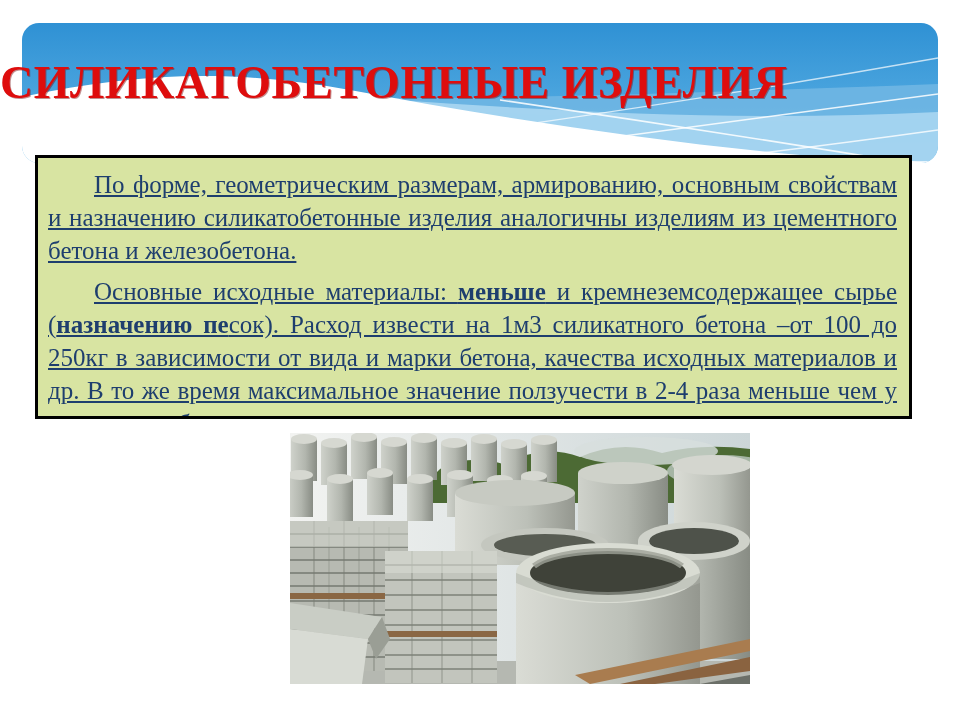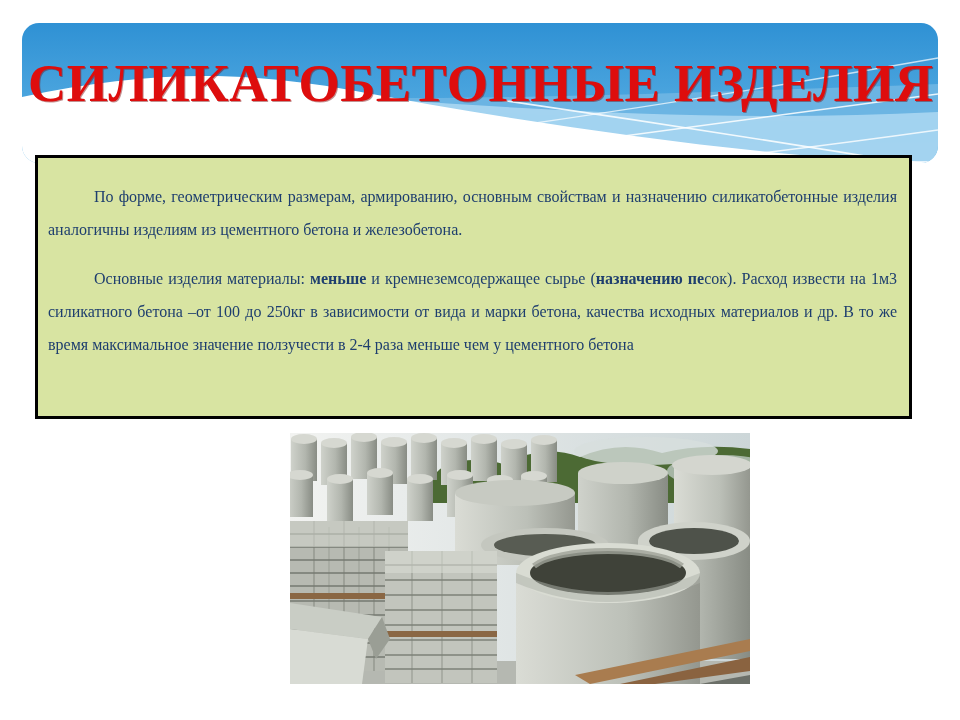--- a/index.html
+++ b/index.html
@@ -4,36 +4,36 @@
 <style>
   html,body{margin:0;padding:0;background:#ffffff;}
   #slide{
     position:relative;width:960px;height:720px;background:#ffffff;
     overflow:hidden;font-family:"Liberation Serif",serif;
   }
   
   #banner-svg{position:absolute;left:0;top:0;}
   #slide-title{
     position:absolute;left:0;top:60px;width:762px;text-align:center;
-    font-family:"Liberation Serif",serif;font-weight:bold;font-size:53px;
+    font-family:"Liberation Serif",serif;font-weight:bold;font-size:46px;
     line-height:46px;color:var(--title-red,#DE0D0D);
     text-shadow:1px 1px 0 rgba(120,10,10,.45);
-    letter-spacing:.5px;white-space:nowrap;padding-left:28px;
+    letter-spacing:.5px;white-space:nowrap;
   }
   
   #content-box{
     position:absolute;left:35px;top:155px;width:877px;height:264px;
     box-sizing:border-box;border:3px solid var(--box-border,#000);
     background:var(--box-bg,#D8E4A2);
     padding:6px 12px 0 10px;overflow:hidden;
   }
   #content-box p{
-    margin:16px 0 8px 0;
-    font-size:16px;line-height:33px;color:var(--body-navy,#1E3E6E);
-    text-align:justify;text-indent:46px;
+    margin:4px 0 8px 0;
+    font-size:25px;line-height:33px;color:var(--body-navy,#1E3E6E);
+    text-align:justify;text-indent:46px;text-decoration:underline;
   }
   #content-box p b{font-weight:bold;}
   
   #photo{position:absolute;left:290px;top:433px;width:460px;height:251px;}
 </style>
 </head>
 <body>
 
 <div id="slide">
 
@@ -60,21 +60,21 @@
       <path d="M430,162 Q690,128 938,94" fill="none" stroke="#ffffff" stroke-width="1.6" opacity="0.85"></path>
       <path d="M600,172 Q780,152 938,130" fill="none" stroke="#ffffff" stroke-width="1.4" opacity="0.8"></path>
       <path d="M240,163 Q600,118 938,58" fill="none" stroke="#ffffff" stroke-width="1.4" opacity="0.7"></path>
     </g>
   </svg>
 
   <div id="slide-title">СИЛИКАТОБЕТОННЫЕ ИЗДЕЛИЯ</div>
 
   <div id="content-box">
     <p>По форме,  геометрическим размерам, армированию, основным свойствам и назначению силикатобетонные изделия аналогичны изделиям из  цементного бетона и железобетона.</p>
-    <p><span>Основные изделия материалы: </span><b>меньше</b><span> и кремнеземсодержащее сырье (</span><b>назначению пе</b><span>сок). Расход извести на 1м3  силикатного бетона –от 100 до 250кг в зависимости от вида и марки бетона, качества исходных материалов и др. В то же время максимальное значение ползучести в 2-4 раза меньше чем у цементного бетона</span></p>
+    <p><span>Основные исходные материалы: </span><b>меньше</b><span> и кремнеземсодержащее сырье (</span><b>назначению пе</b><span>сок). Расход извести на 1м3  силикатного бетона –от 100 до 250кг в зависимости от вида и марки бетона, качества исходных материалов и др. В то же время максимальное значение ползучести в 2-4 раза меньше чем у цементного бетона</span></p>
   </div>
 
   <svg id="photo" role="img" width="460" height="251" viewBox="0 0 460 251" aria-label="Яркая площадка: силикатобетонные блоки на поддонах и бетонные кольца">
     <defs>
       <linearGradient id="cylG" x1="0" y1="0" x2="1" y2="0">
         <stop offset="0" stop-color="#cfd2cb"></stop>
           <stop offset="0.55" stop-color="#b2b6ae"></stop>
           <stop offset="1" stop-color="#888c84"></stop>
       </linearGradient>
       <linearGradient id="cylG2" x1="0" y1="0" x2="1" y2="0">

